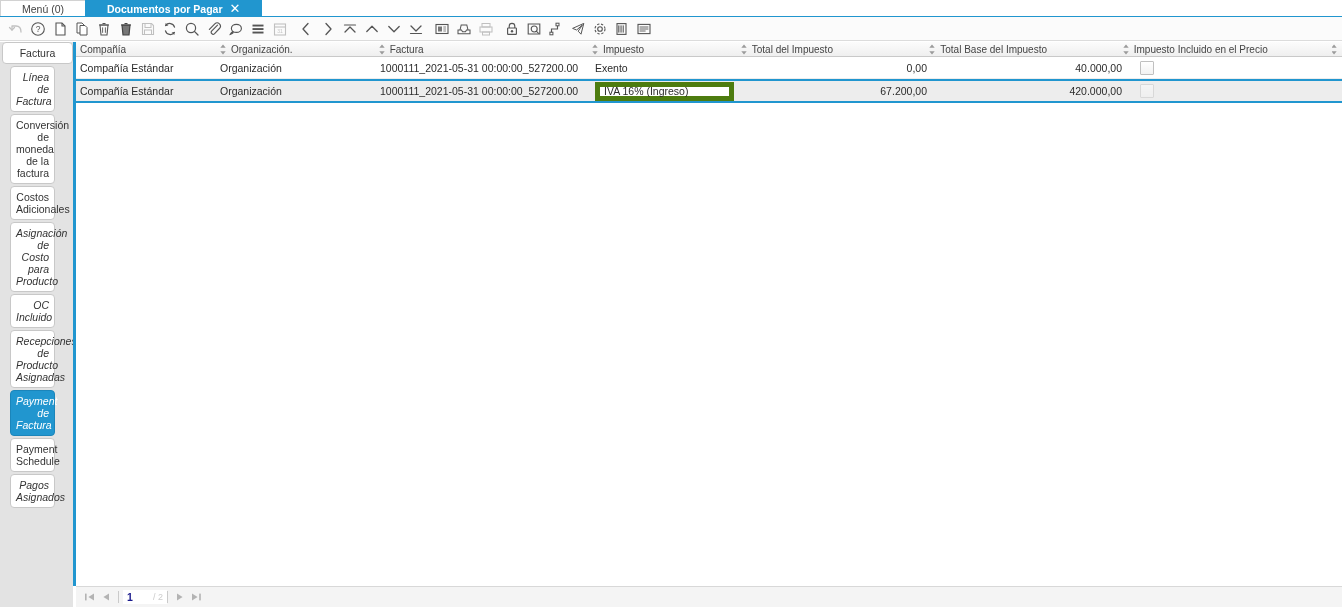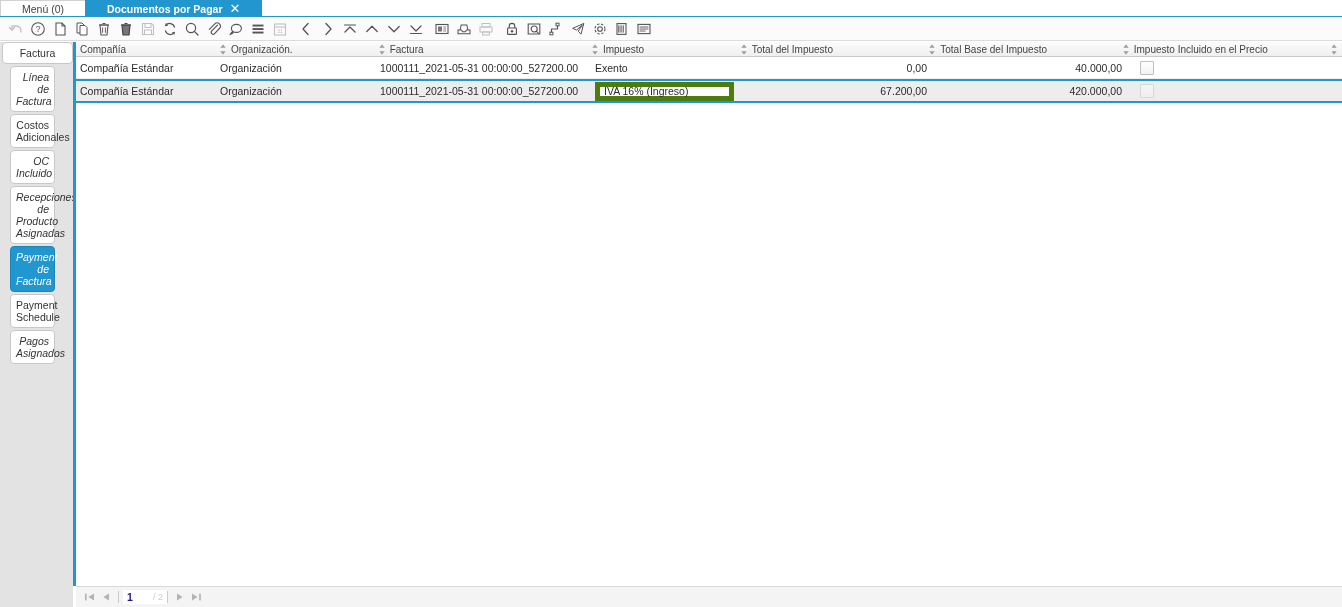--- a/index.html
+++ b/index.html
@@ -490,21 +490,27 @@
 
 <div class="rail">
   <div class="rail-inner">
     <div class="rail-item first">
       <span>Factura</span>
     </div>
     <div class="rail-item indent italic">
       <span>Línea de Factura</span>
     </div>
     <div class="rail-item indent">
+      <span>Conversión de moneda de la factura</span>
+    </div>
+    <div class="rail-item indent">
       <span>Costos Adicionales</span>
+    </div>
+    <div class="rail-item indent italic">
+      <span>Asignación de Costo para Producto</span>
     </div>
     <div class="rail-item indent italic">
       <span>OC Incluido</span>
     </div>
     <div class="rail-item indent italic">
       <span>Recepciones de Producto Asignadas</span>
     </div>
     <div class="rail-item indent active">
       <span>Payment de Factura</span>
     </div>

